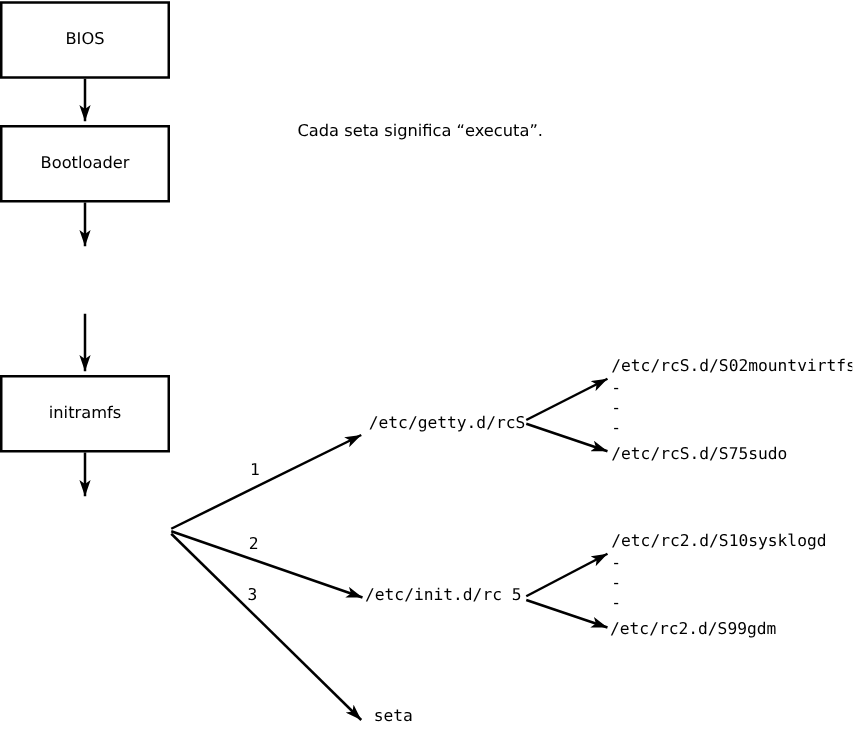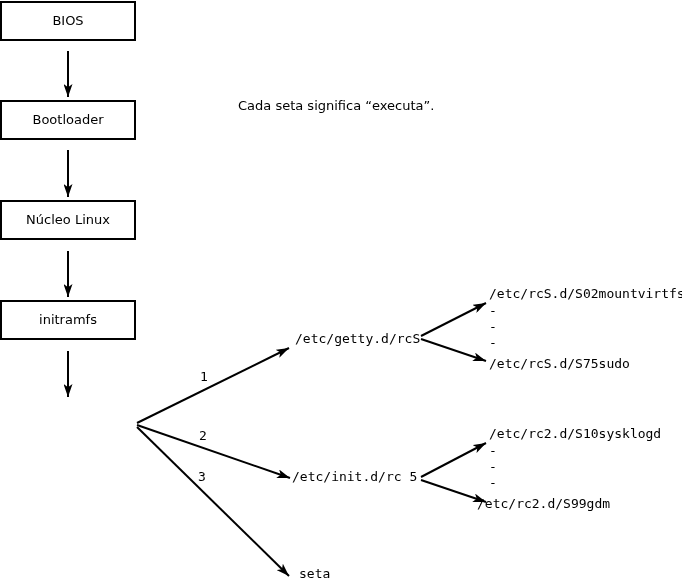--- a/index.html
+++ b/index.html
@@ -24,21 +24,21 @@
     height: 583px;
   }
   .wires line {
     stroke: #000000;
     stroke-width: 2;
   }
   .node {
     position: absolute;
     left: 0;
     width: 136px;
-    height: 40px;
+    height: 62px;
     border: 2px solid #000000;
     background: #ffffff;
     box-sizing: border-box;
     display: flex;
     align-items: center;
     justify-content: center;
   }
   .node .lbl {
     font-size: 13px;
     line-height: 16px;
@@ -92,23 +92,20 @@
   </svg>
 
   <div class="caption">Cada seta significa “executa”.</div>
 
   <div class="node" style="top:1px">
       <span class="lbl">BIOS</span>
     </div>
   <div class="node" style="top:100px">
       <span class="lbl">Bootloader</span>
     </div>
-  <div class="node" style="top:200px">
-      <span class="lbl">Núcleo Linux</span>
-    </div>
   <div class="node" style="top:300px">
       <span class="lbl">initramfs</span>
     </div>
 
   <div class="txt mono" style="left:200px; top:369px">1</div>
   <div class="txt mono" style="left:199px; top:428px">2</div>
   <div class="txt mono" style="left:198px; top:469px">3</div>
 
   <div class="txt mono" style="left:295px; top:331px">/etc/getty.d/rcS</div>
   <div class="txt mono" style="left:292px; top:469px">/etc/init.d/rc 5</div>
@@ -121,15 +118,15 @@
     <span>-</span>
   </div>
   <div class="txt mono" style="left:489px; top:356px">/etc/rcS.d/S75sudo</div>
 
   <div class="txt mono" style="left:489px; top:426px">/etc/rc2.d/S10sysklogd</div>
   <div class="txt mono dots" style="left:489px; top:443px">
     <span>-</span>
     <span>-</span>
     <span>-</span>
   </div>
-  <div class="txt mono" style="left:477px; top:496px">/etc/rc2.d/S99gdm</div>
+  <div class="txt mono" style="left:488px; top:496px">/etc/rc2.d/S99gdm</div>
 
 </div>
 
 </body></html>

